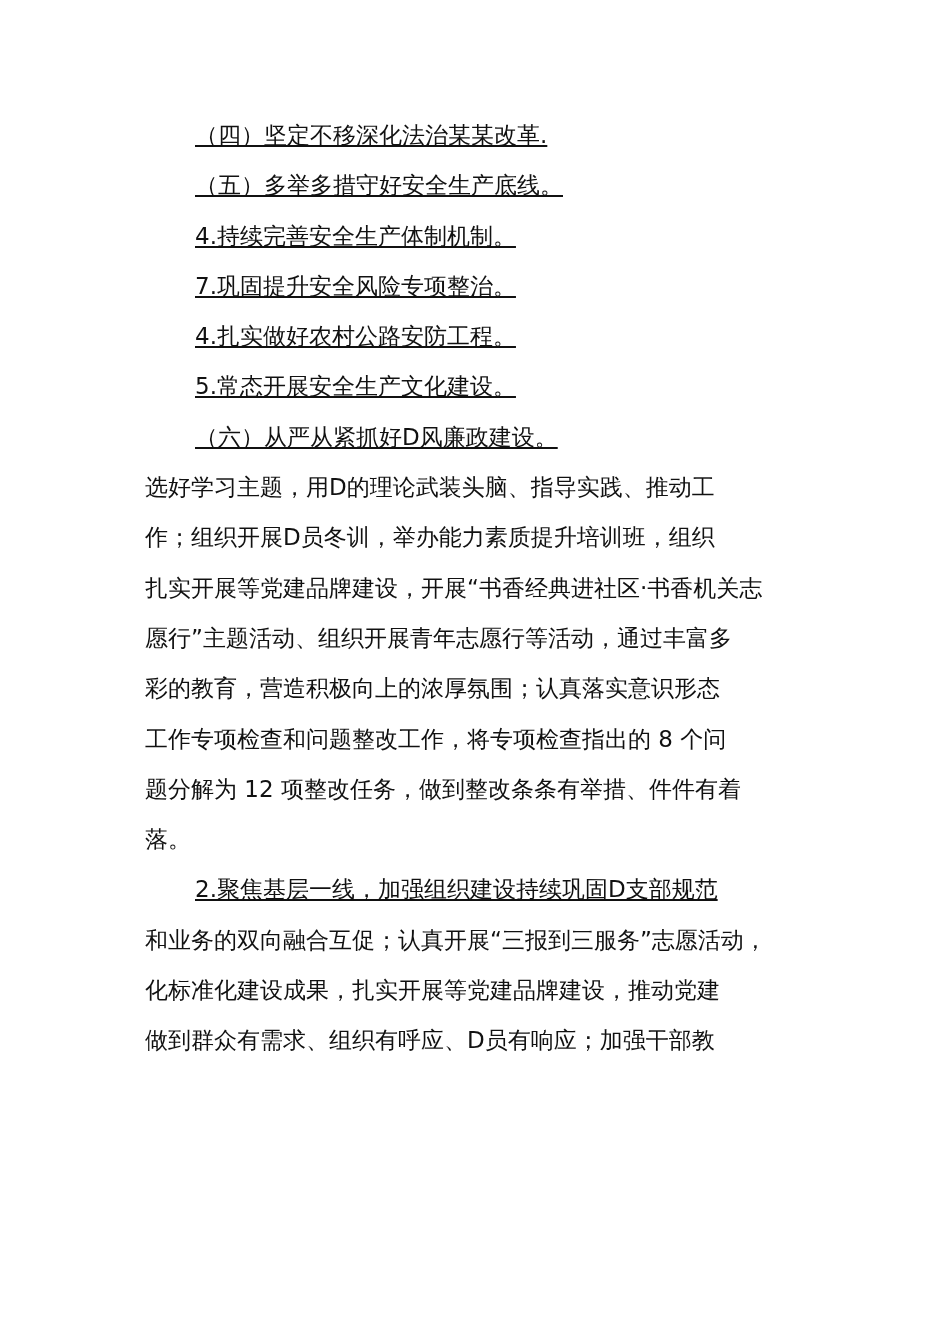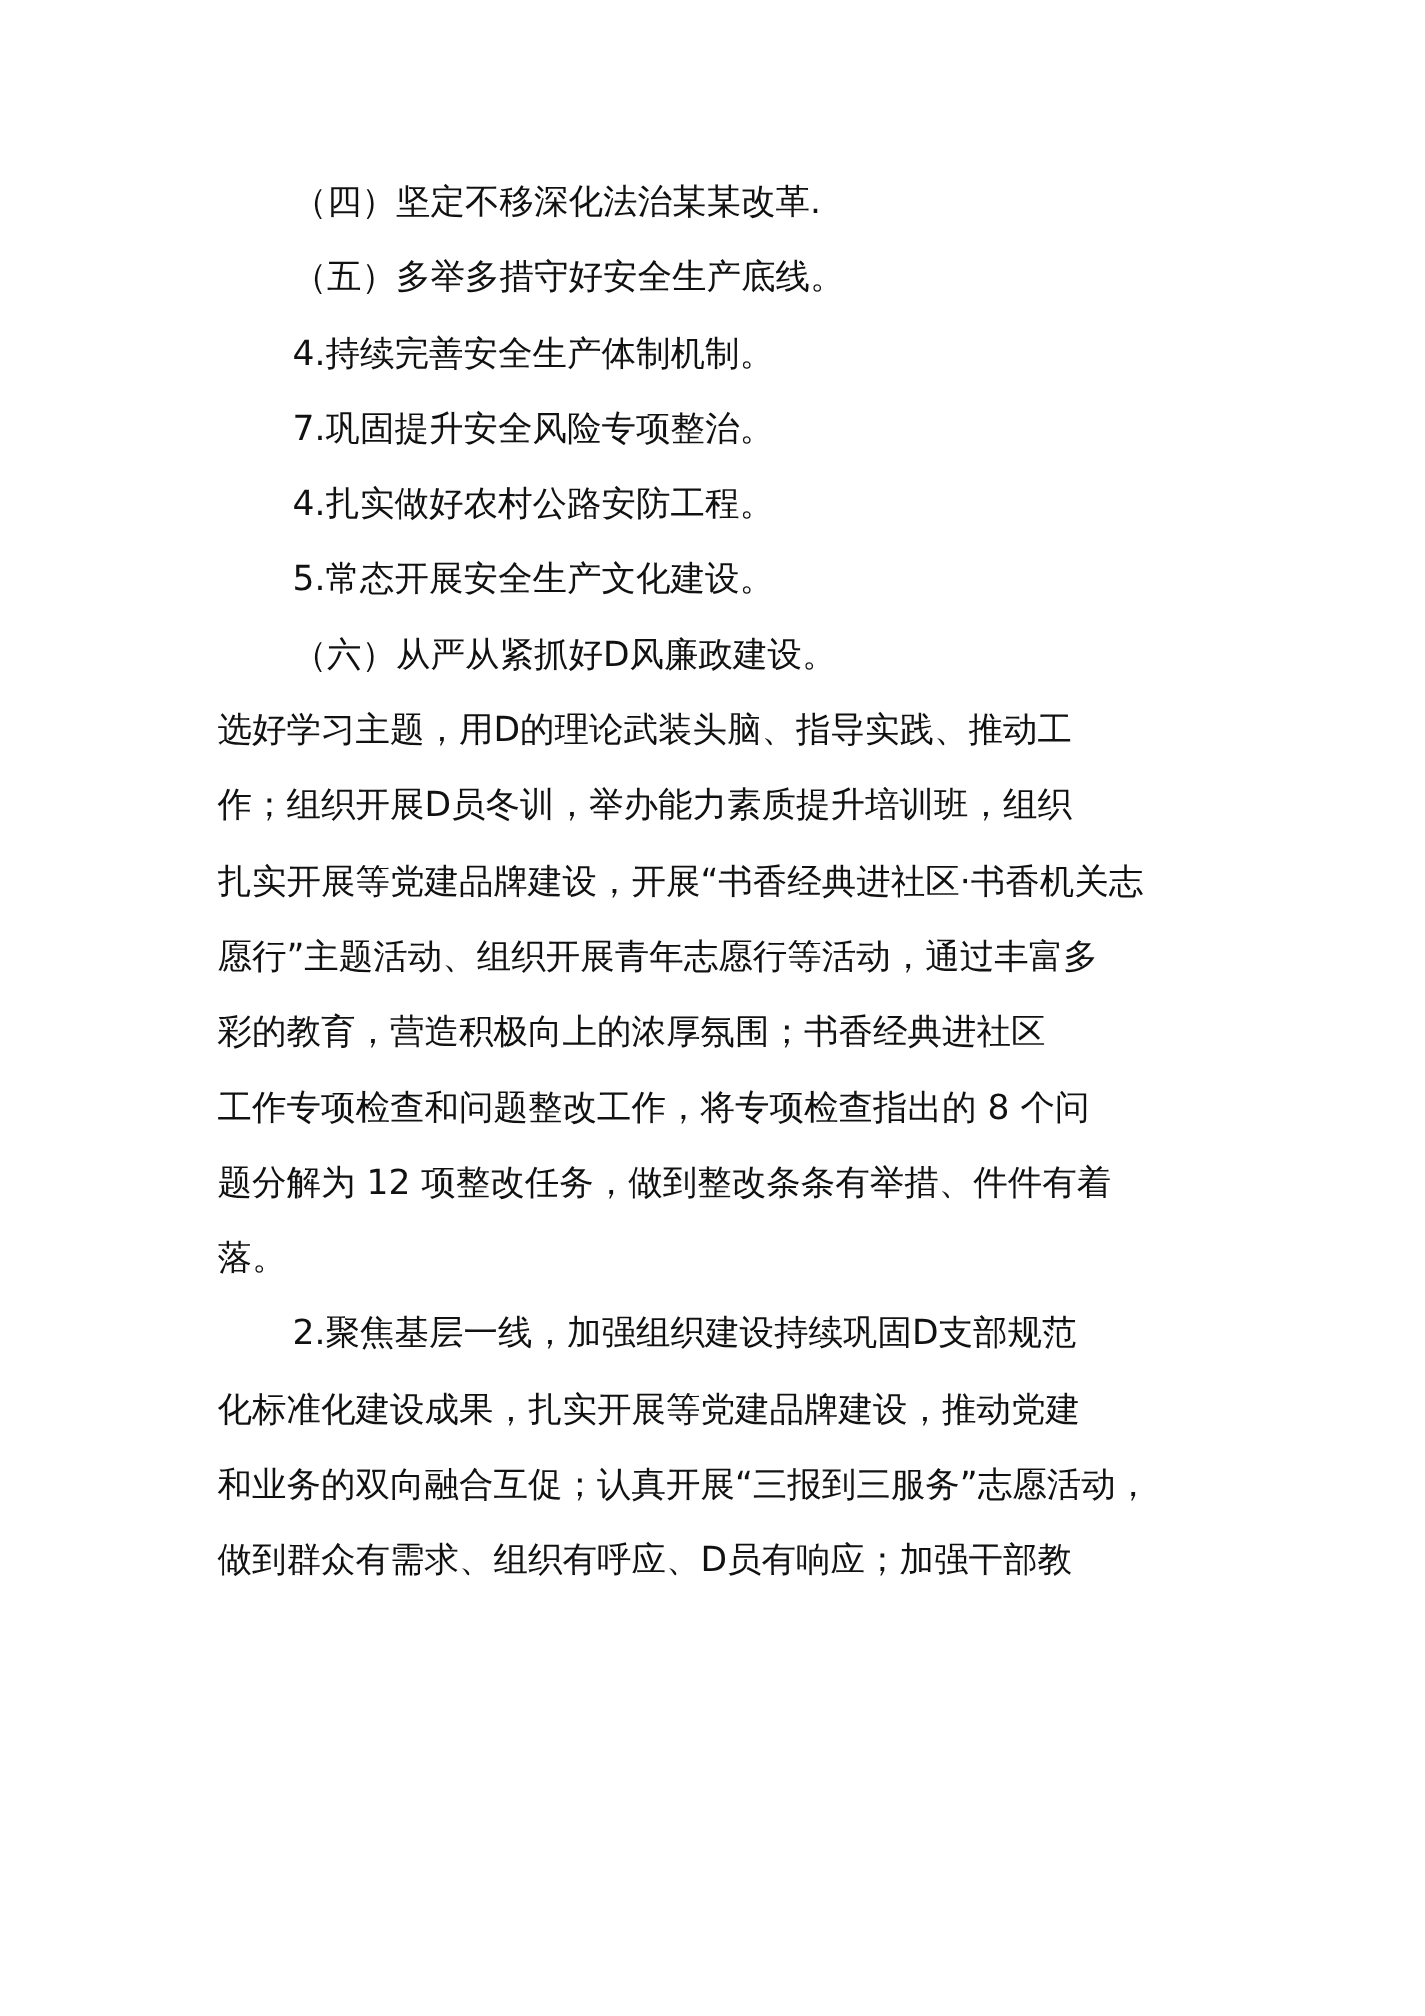--- a/index.html
+++ b/index.html
@@ -23,38 +23,39 @@
     }
     .line {
       height: 50.3px;
       line-height: 50.3px;
       font-size: 23px;
       white-space: nowrap;
       letter-spacing: 0px;
     }
     .indent {
       padding-left: 50px;
+      text-decoration: underline;
     }
   </style>
 </head>
 <body>
 
 <div class="page">
   <div class="line indent">（四）坚定不移深化法治某某改革.</div>
   <div class="line indent">（五）多举多措守好安全生产底线。</div>
   <div class="line indent">4.持续完善安全生产体制机制。</div>
   <div class="line indent">7.巩固提升安全风险专项整治。</div>
   <div class="line indent">4.扎实做好农村公路安防工程。</div>
   <div class="line indent">5.常态开展安全生产文化建设。</div>
   <div class="line indent">（六）从严从紧抓好D风廉政建设。</div>
   <div class="line">选好学习主题，用D的理论武装头脑、指导实践、推动工</div>
   <div class="line">作；组织开展D员冬训，举办能力素质提升培训班，组织</div>
   <div class="line">扎实开展等党建品牌建设，开展“书香经典进社区·书香机关志</div>
   <div class="line">愿行”主题活动、组织开展青年志愿行等活动，通过丰富多</div>
-  <div class="line">彩的教育，营造积极向上的浓厚氛围；书香经典进社区</div>
+  <div class="line">彩的教育，营造积极向上的浓厚氛围；认真落实意识形态</div>
   <div class="line">工作专项检查和问题整改工作，将专项检查指出的 8 个问</div>
   <div class="line">题分解为 12 项整改任务，做到整改条条有举措、件件有着</div>
   <div class="line">落。</div>
   <div class="line indent">2.聚焦基层一线，加强组织建设持续巩固D支部规范</div>
+  <div class="line">和业务的双向融合互促；认真开展“三报到三服务”志愿活动，</div>
   <div class="line">化标准化建设成果，扎实开展等党建品牌建设，推动党建</div>
-  <div class="line">和业务的双向融合互促；认真开展“三报到三服务”志愿活动，</div>
   <div class="line">做到群众有需求、组织有呼应、D员有响应；加强干部教</div>
 </div>
 
 </body></html>

